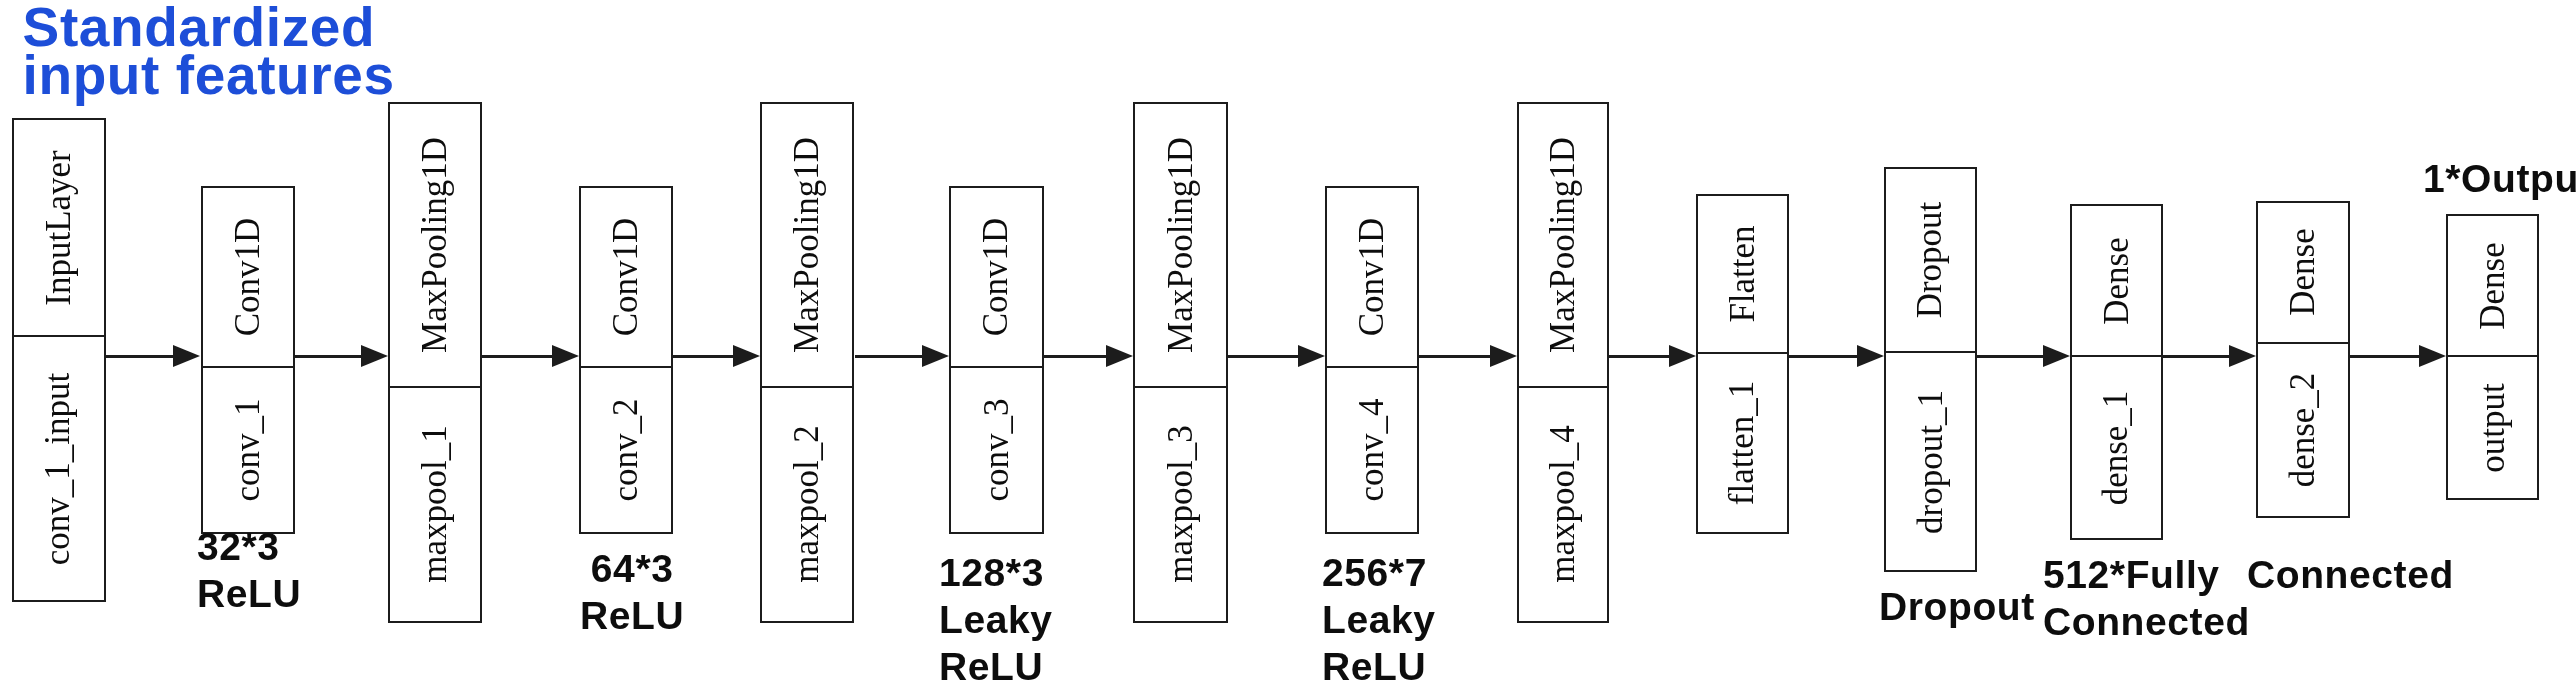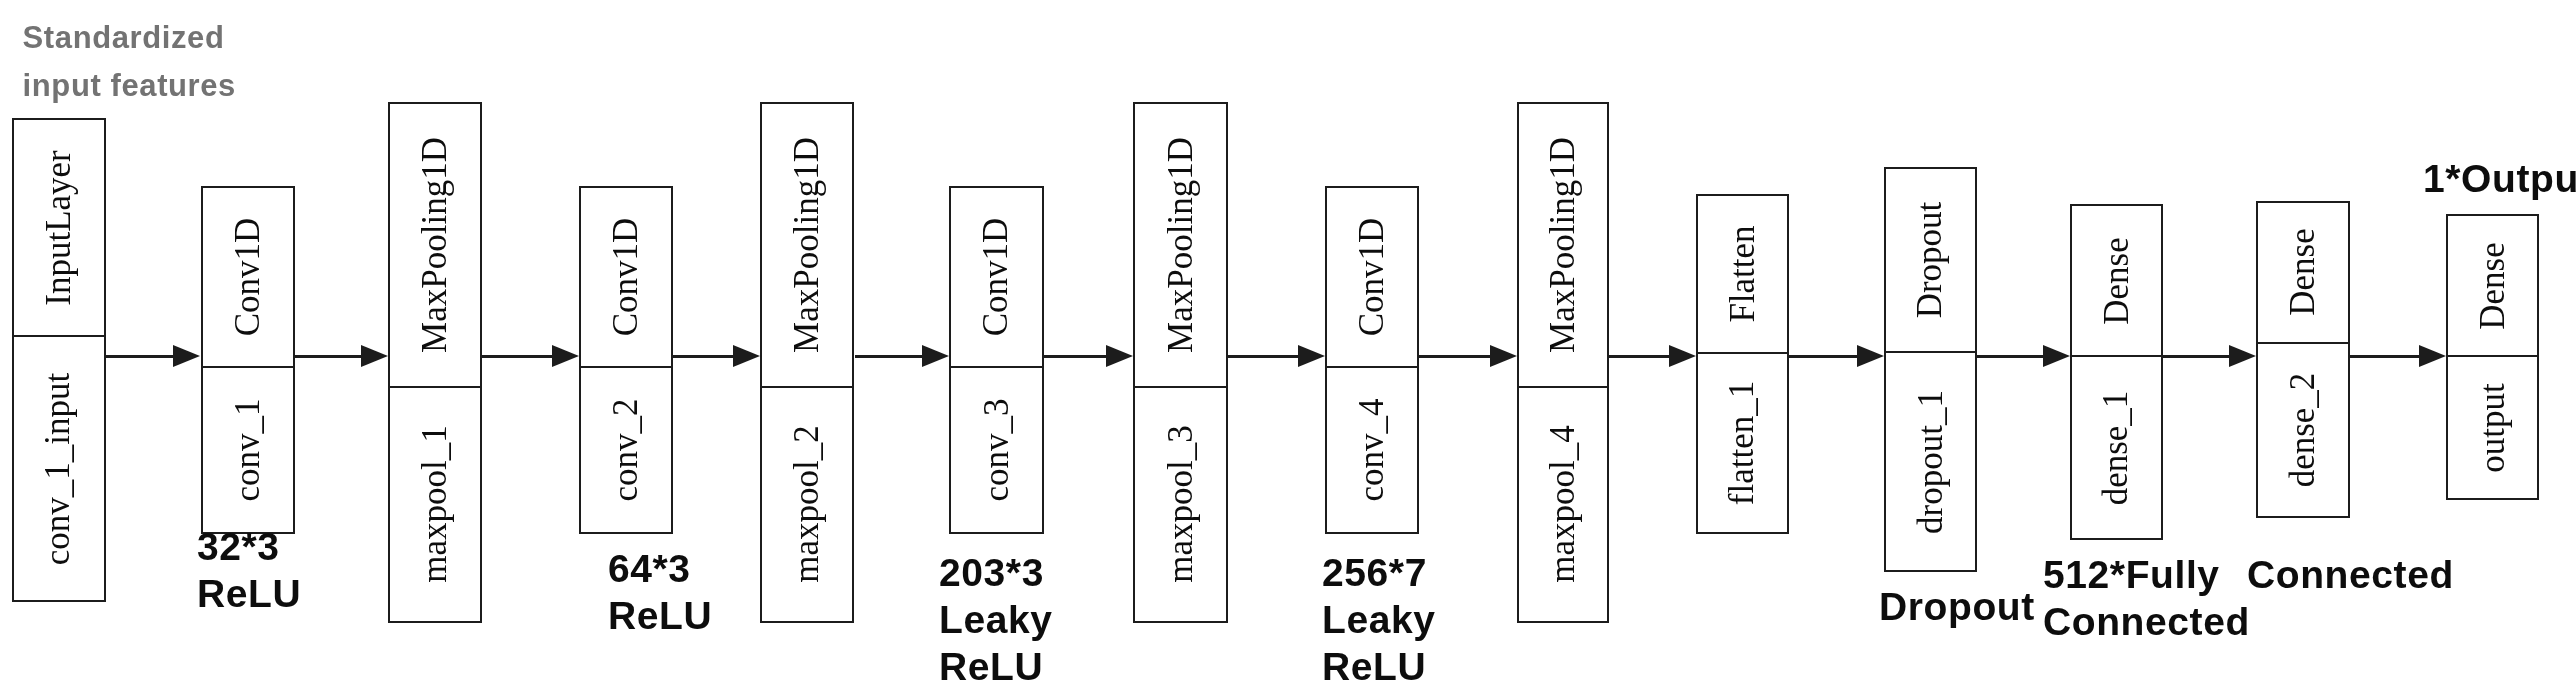--- a/index.html
+++ b/index.html
@@ -5,22 +5,22 @@
   html,body{margin:0;padding:0;background:#ffffff;}
   #canvas{
     position:relative;
     width:2576px;height:681px;
     background:#ffffff;
     font-family:"Liberation Sans", sans-serif;
     overflow:hidden;
   }
   #title{
     position:absolute;left:22.6px;top:2.6px;
-    font-size:31px;font-weight:bold;line-height:48px;
-    color:#737373;letter-spacing:0.6px;white-space:nowrap;margin-top:11px;
+    font-size:55px;font-weight:bold;line-height:48px;
+    color:#1d4ed8;letter-spacing:0.6px;white-space:nowrap;
   }
   .layer-box{
     position:absolute;box-sizing:border-box;
     border:2.6px solid #1c1c1c;background:#ffffff;
     display:flex;flex-direction:column;
   }
   .cell{
     display:flex;align-items:center;justify-content:center;
     overflow:visible;box-sizing:border-box;
   }
@@ -93,21 +93,21 @@
         <div class="arrow-head" style="left: 361px; top: 345px;"></div>
       </div>
       <div class="layer-box" style="left: 579px; top: 186px; width: 94px; height: 348px;">
         <div class="cell top" style="height: 52.4%;">
           <span class="vtext">Conv1D</span>
         </div>
         <div class="cell bottom">
           <span class="vtext">conv_2</span>
         </div>
       </div>
-      <div class="annotation" style="left: 608px; top: 545px;">
+      <div class="annotation" style="left: 580px; top: 545px; text-align: center;">
         <div>64*3</div>
         <div>ReLU</div>
       </div>
       <div>
         <div class="arrow-line" style="left: 482px; top: 355px; width: 91px;"></div>
         <div class="arrow-head" style="left: 552px; top: 345px;"></div>
       </div>
       <div class="layer-box" style="left: 760px; top: 102px; width: 94px; height: 521px;">
         <div class="cell top" style="height: 54.9%;">
           <span class="vtext">MaxPooling1D</span>
@@ -122,21 +122,21 @@
       </div>
       <div class="layer-box" style="left: 949px; top: 186px; width: 95px; height: 348px;">
         <div class="cell top" style="height: 52.4%;">
           <span class="vtext">Conv1D</span>
         </div>
         <div class="cell bottom">
           <span class="vtext">conv_3</span>
         </div>
       </div>
       <div class="annotation" style="left: 939px; top: 549px;">
-        <div>203*3</div>
+        <div>128*3</div>
         <div>Leaky</div>
         <div>ReLU</div>
       </div>
       <div>
         <div class="arrow-line" style="left: 855px; top: 355px; width: 88px;"></div>
         <div class="arrow-head" style="left: 922px; top: 345px;"></div>
       </div>
       <div class="layer-box" style="left: 1133px; top: 102px; width: 95px; height: 521px;">
         <div class="cell top" style="height: 54.9%;">
           <span class="vtext">MaxPooling1D</span>

